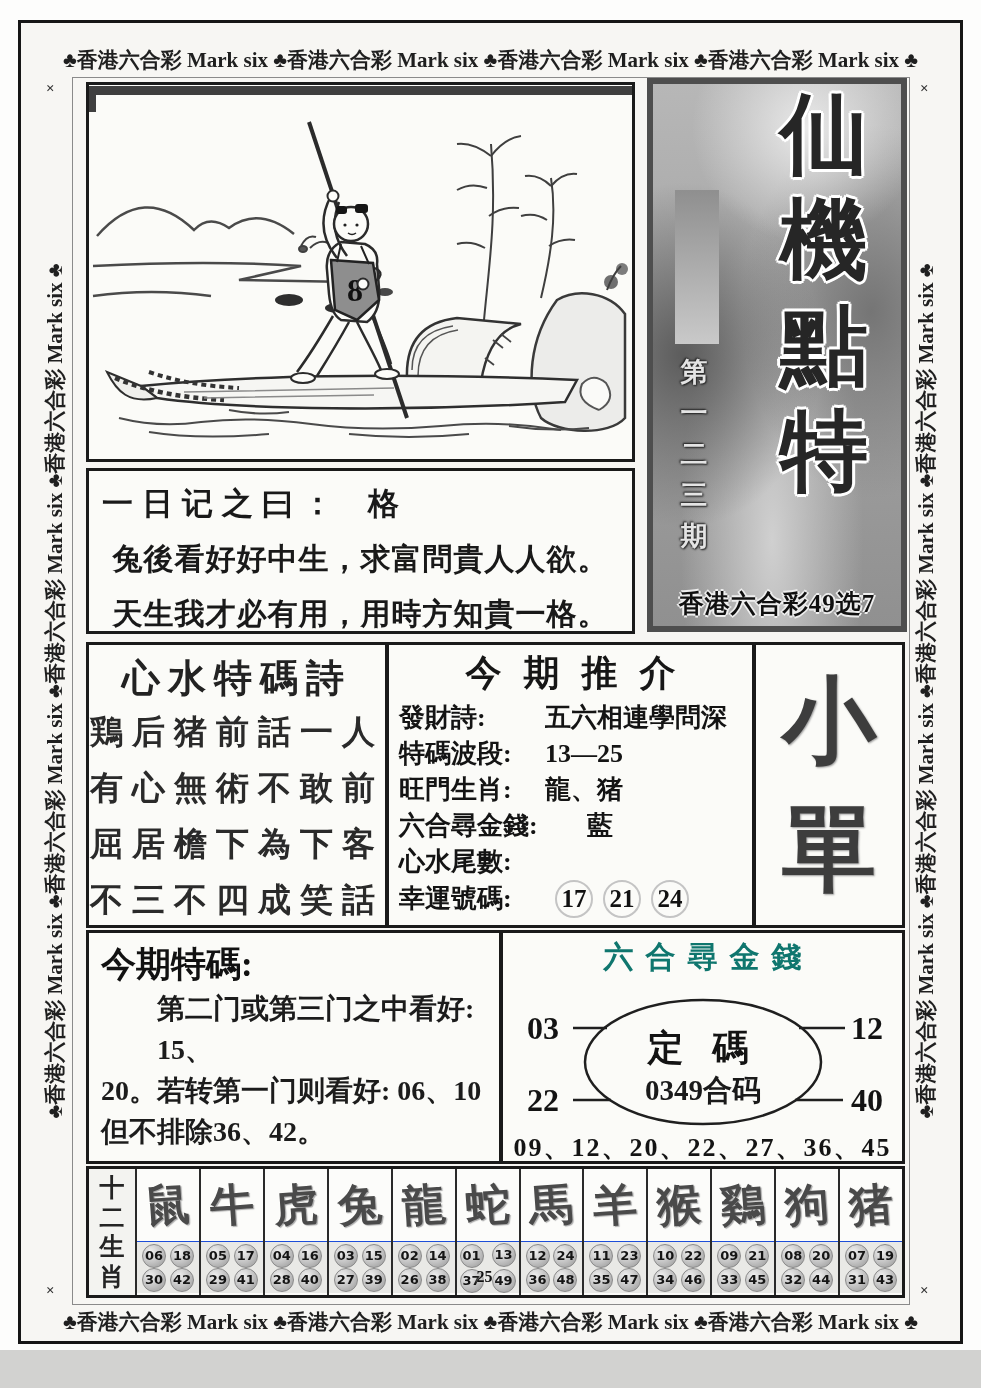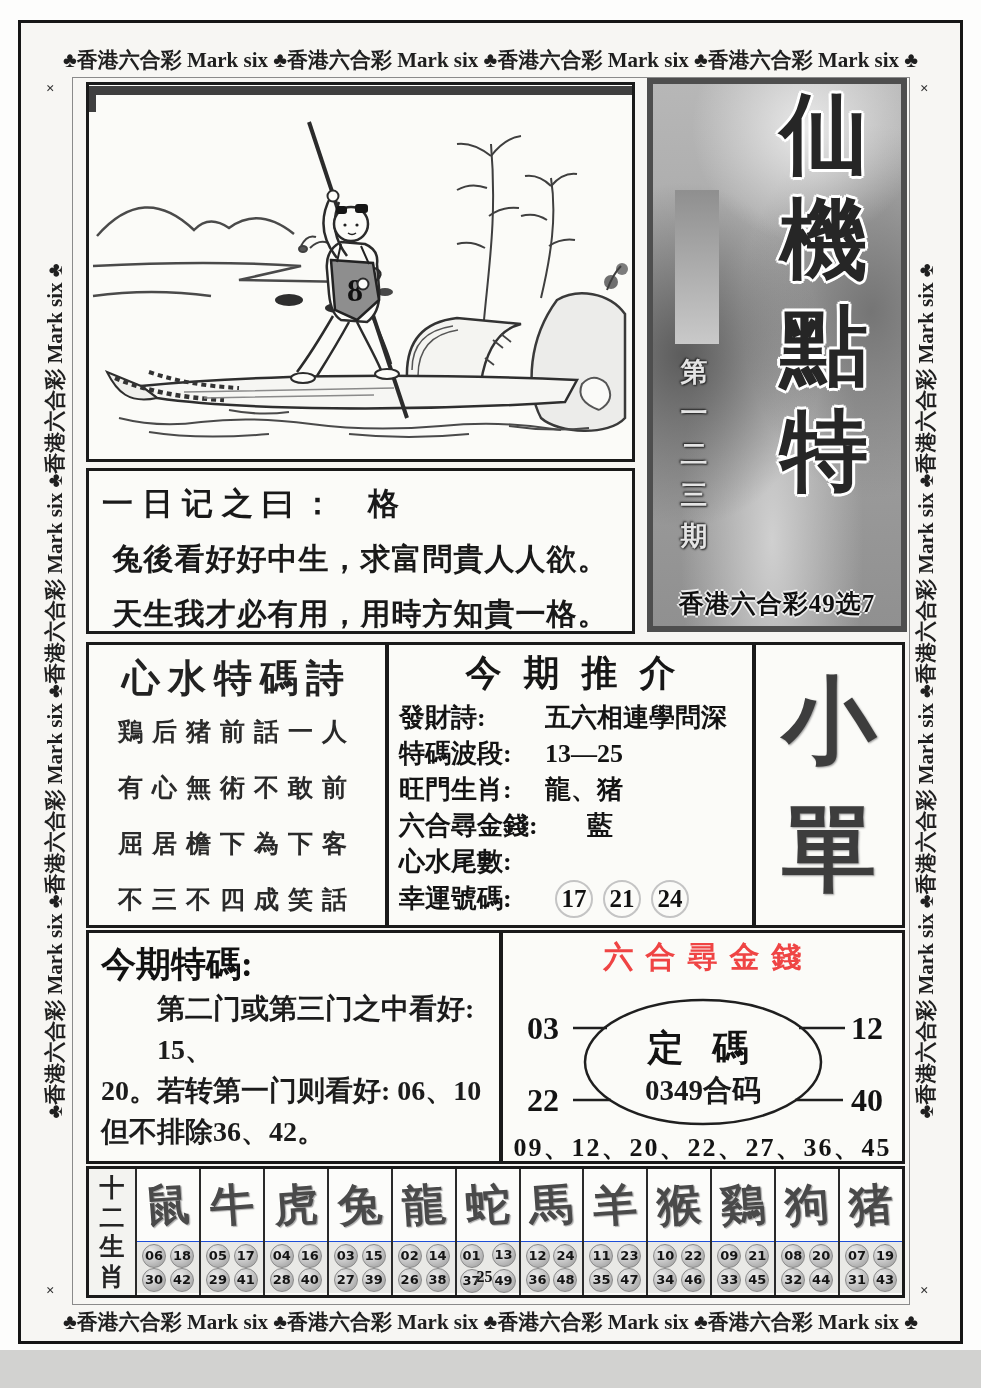--- a/index.html
+++ b/index.html
@@ -59,21 +59,21 @@
   
   .diary-box { left:86px; top:468px; width:549px; height:166px; padding:12px 13px; }
   .diary-l1 { font-size:31px; font-weight:bold; letter-spacing:9px; color:#191919; }
   .diary-l1 .gap { display:inline-block; width:26px; }
   .diary-l2, .diary-l3 { font-size:30px; font-weight:bold; color:#191919;
                          margin-top:14px; letter-spacing:1px;text-align:center; }
 
   
   .poem-box { left:86px; top:642px; width:302px; height:286px; text-align:center; }
   .poem-title { font-size:38px; font-weight:bold; letter-spacing:8px; margin-top:8px; color:#222; }
-  .poem-line { font-size:25px; font-weight:bold; letter-spacing:9px; line-height:56px; color:#2a2a2a; }
+  .poem-line { font-size:33px; font-weight:bold; letter-spacing:9px; line-height:56px; color:#2a2a2a; }
 
   
   .tj-box { left:386px; top:642px; width:369px; height:286px; padding:4px 10px; }
   .tj-title { text-align:center; font-size:36px; font-weight:bold; letter-spacing:22px;
               text-indent:22px; color:#161616; margin-bottom:2px; }
   .tj-row { display:flex; align-items:center; font-size:26px; font-weight:bold;
             color:#141414; line-height:36px; }
   .tj-label { min-width:146px; }
   .tj-value.center { padding-left:42px; }
   .lucky-row { display:flex; align-items:center; }
@@ -90,21 +90,21 @@
   
   .tema-box { left:86px; top:930px; width:416px; height:234px; padding:8px 12px; }
   .tema-title { font-size:35px; font-weight:bold; color:#111; }
   .tema-line { font-size:28px; font-weight:bold; color:#1c1c1c; line-height:41px; }
   .tema-line.indent { padding-left:56px; }
   .tema-footer { font-size:30px; font-weight:bold; color:#111; text-align:center; margin-top:10px; }
 
   
   .gold-box { left:500px; top:930px; width:405px; height:234px; }
   .gold-title { text-align:center; font-size:30px; font-weight:bold; letter-spacing:12px;
-                text-indent:12px; margin-top:4px; color:#ef4444; }
+                text-indent:12px; margin-top:4px; color:#0f766e; }
   .gold-box svg { display:block; margin:0 auto; }
   .gold-bottom { text-align:center; font-size:26px; font-weight:bold; color:#141414;
                  letter-spacing:2px; }
 
   
   .zt { left:86px; top:1166px; width:819px; height:132px; display:flex; }
   .zt-label { width:48px; border-right:2px solid #2a2a2a; display:flex; flex-direction:column;
               align-items:center; justify-content:center; gap:2px; background:#f3f3f0; }
   .zt-label span { font-size:25px; font-weight:bold; color:#242424; line-height:1.1; }
   .z-col { flex:1; display:flex; flex-direction:column; border-left:2px solid #2a2a2a; }

